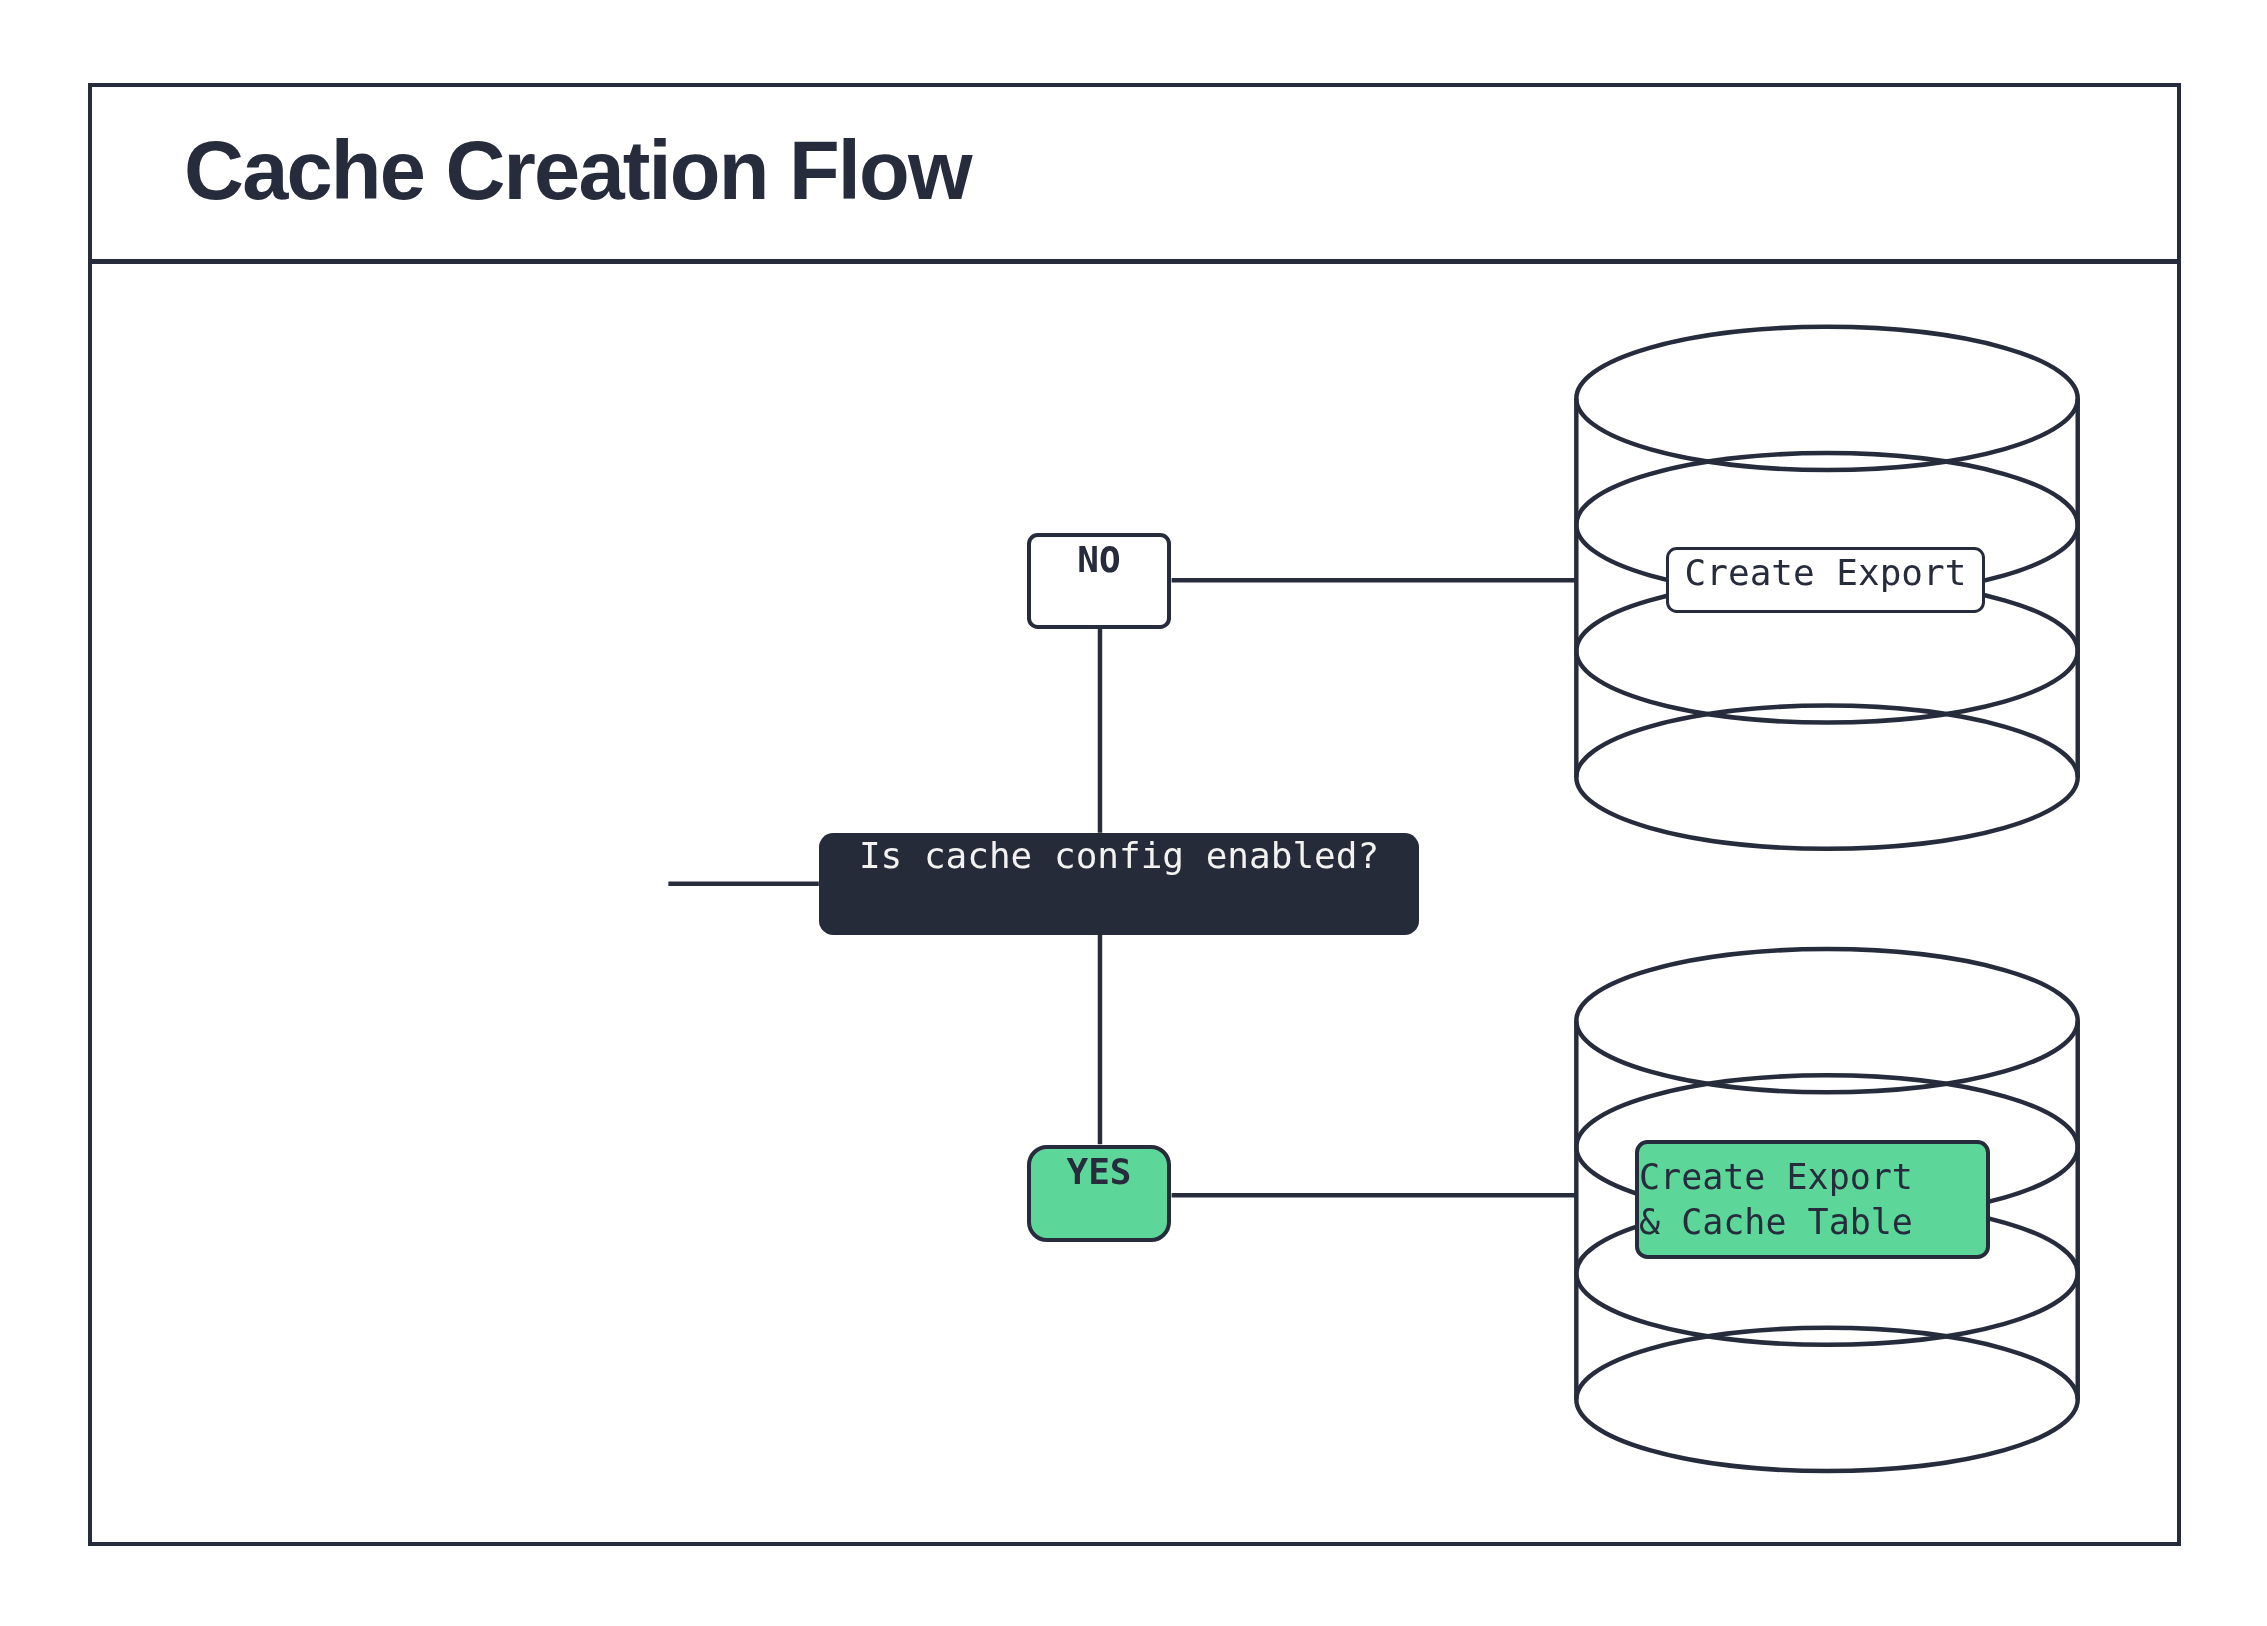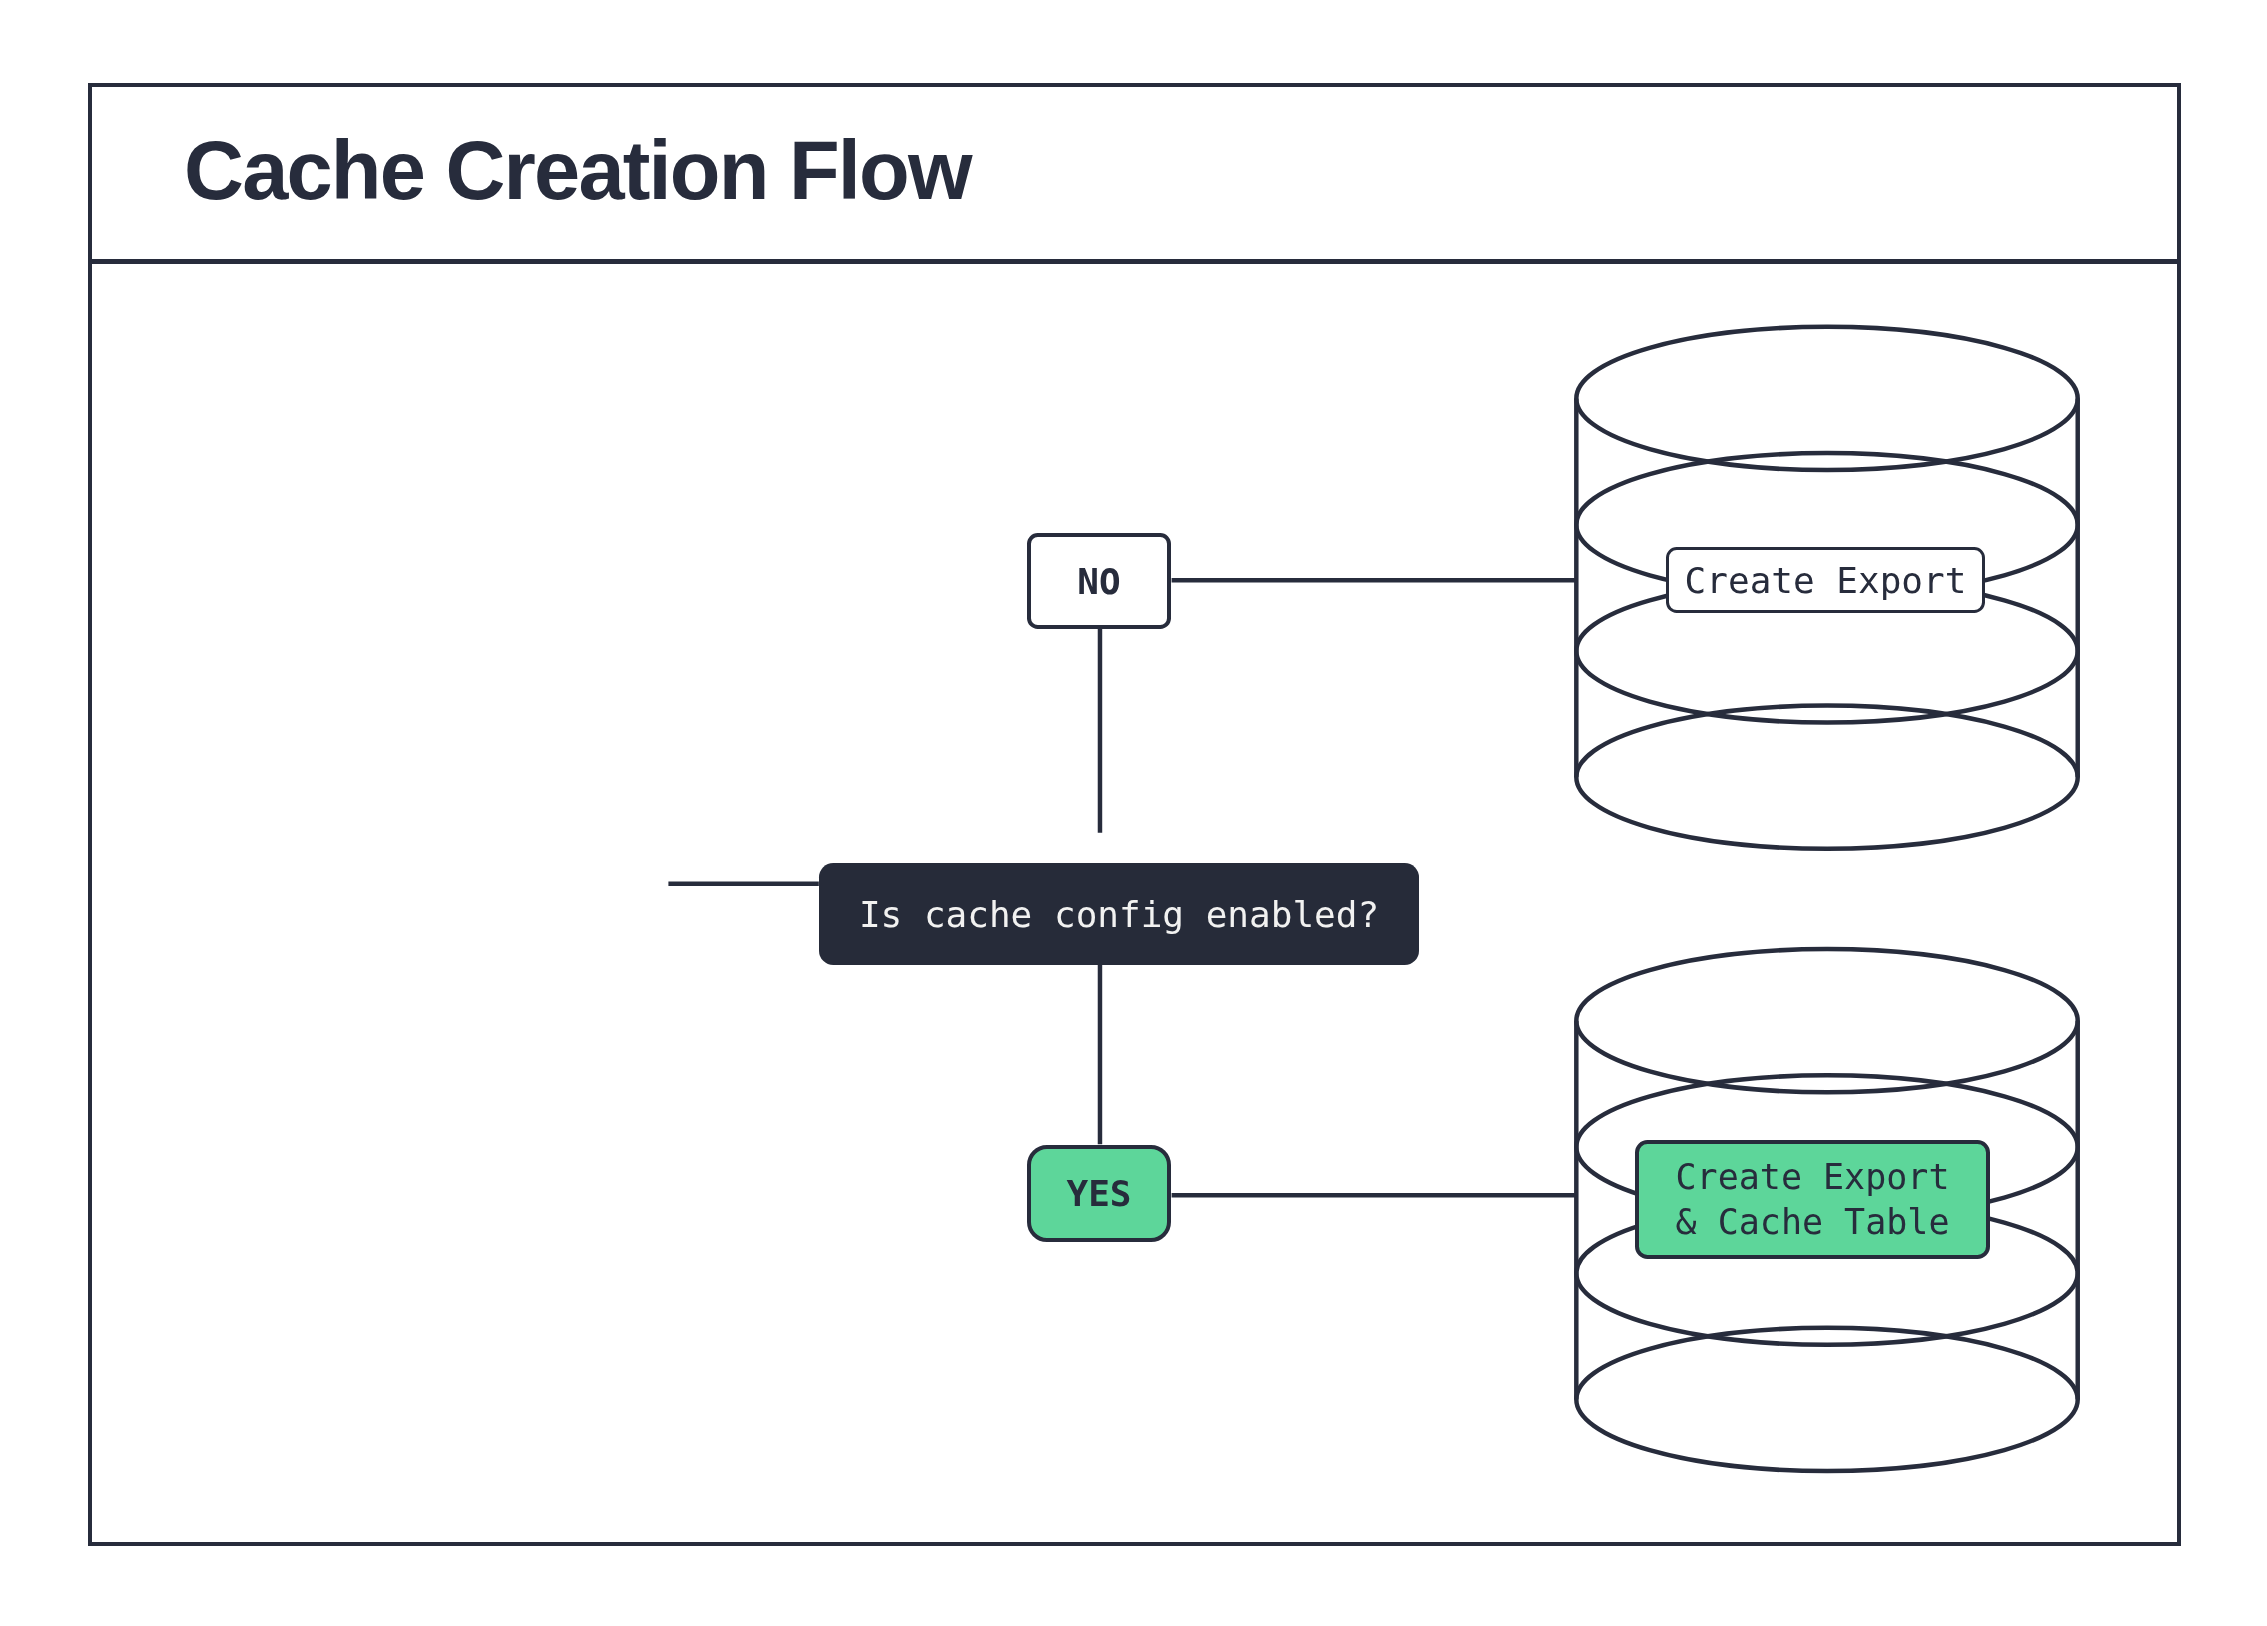--- a/index.html
+++ b/index.html
@@ -32,32 +32,32 @@
   .divider{
     position:absolute;left:88px;top:259px;width:2093px;height:4.5px;
     background:var(--ink);
   }
   .flow-layer{position:absolute;left:0;top:0;width:2268px;height:1626px;}
   .flow-layer line, .flow-layer ellipse{
     stroke:var(--ink);stroke-width:5;fill:none;
   }
   .node{
     position:absolute;box-sizing:border-box;
-    display:flex;align-items:center;justify-content:center;
+    display:flex;align-items:flex-start;justify-content:center;
     text-align:center;font-size:35px;line-height:45px;
     color:var(--ink);white-space:nowrap;
   }
   .node--start{
     left:282px;top:836px;width:386px;height:96px;
     background:var(--accent-green);border:4.5px solid var(--ink);border-radius:9px;
   }
   .node--decision{
     left:819px;top:833px;width:600px;height:102px;
     background:var(--decision-fill);border-radius:14.3px;
-    color:var(--light-text);font-size:36px;margin-top:30px;
+    color:var(--light-text);font-size:36px;
   }
   .node--no{
     left:1027px;top:533px;width:144px;height:96px;
     background:var(--background);border:4.5px solid var(--ink);border-radius:10.7px;
     font-weight:700;font-size:36px;
   }
   .node--yes{
     left:1027px;top:1145px;width:144px;height:97px;
     background:var(--accent-green);border:4.5px solid var(--ink);border-radius:20px;
     font-weight:700;font-size:36px;

